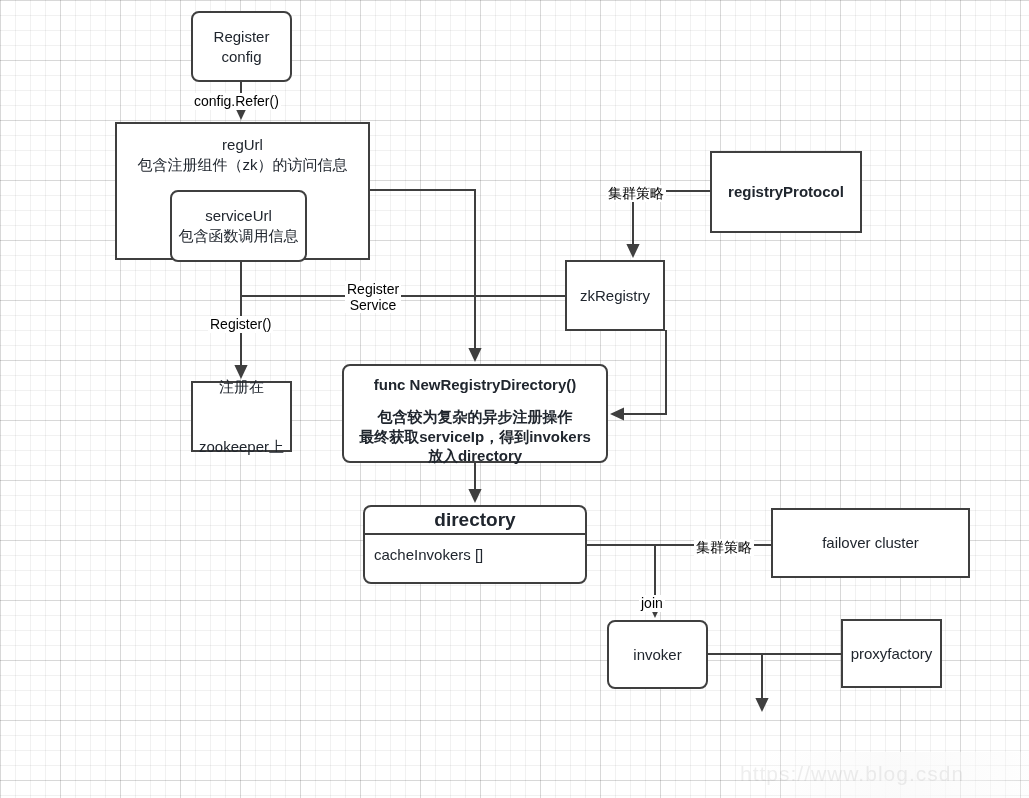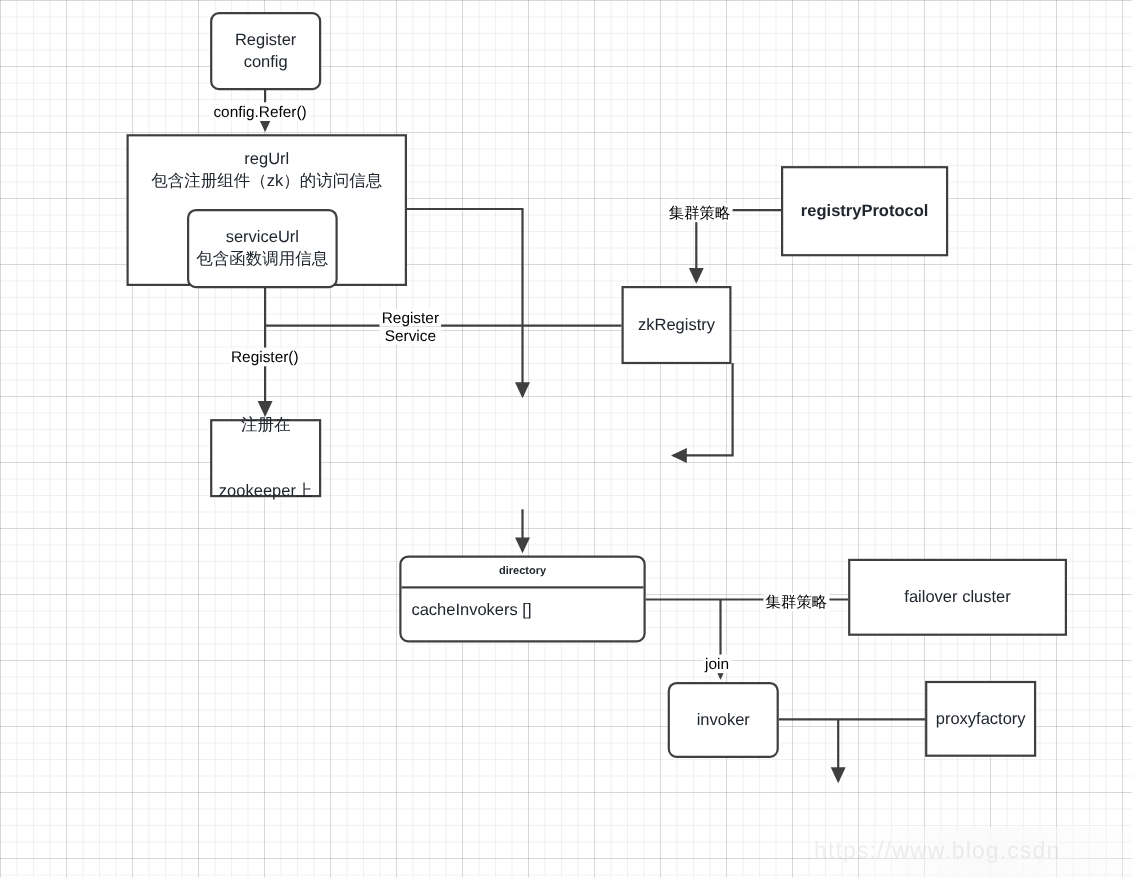--- a/index.html
+++ b/index.html
@@ -47,21 +47,21 @@
     justify-content: flex-start;
     align-items: stretch;
     padding: 0;
   }
   .compart-header {
     flex: 0 0 26px;
     display: flex;
     align-items: center;
     justify-content: center;
     font-weight: bold;
-    font-size: 10px;
+    font-size: 19px;
     border-bottom: 2px solid #3f3f3f;
     text-align: right;
   }
   .compart-body {
     flex: 1 1 auto;
     display: flex;
     align-items: flex-start;
     justify-content: flex-start;
     padding: 10px 0 0 9px;
     font-size: 15px;
@@ -163,20 +163,26 @@
   </div>
 
   <div class="node" style="left:710px; top:151px; width:152px; height:82px;font-weight:bold;">
     <span class="line">registryProtocol</span>
   </div>
 
   <div class="node" style="left:565px; top:260px; width:100px; height:71px;">
     <span class="line">zkRegistry</span>
   </div>
 
+  <div class="node rounded bold" style="left:342px; top:364px; width:266px; height:99px; justify-content:flex-start; padding-top:9px;">
+    <span class="line" style="margin-bottom:12px;">func NewRegistryDirectory()</span>
+    <span class="line">包含较为复杂的异步注册操作</span>
+    <span class="line">最终获取serviceIp，得到invokers</span>
+    <span class="line">放入directory</span>
+  </div>
 
   <div class="node compart rounded" style="left:363px; top:505px; width:224px; height:79px;">
     <div class="compart-header">directory</div>
     <div class="compart-body">cacheInvokers []</div>
   </div>
 
   <div class="node" style="left:771px; top:508px; width:199px; height:70px;">
     <span class="line">failover cluster</span>
   </div>
 

